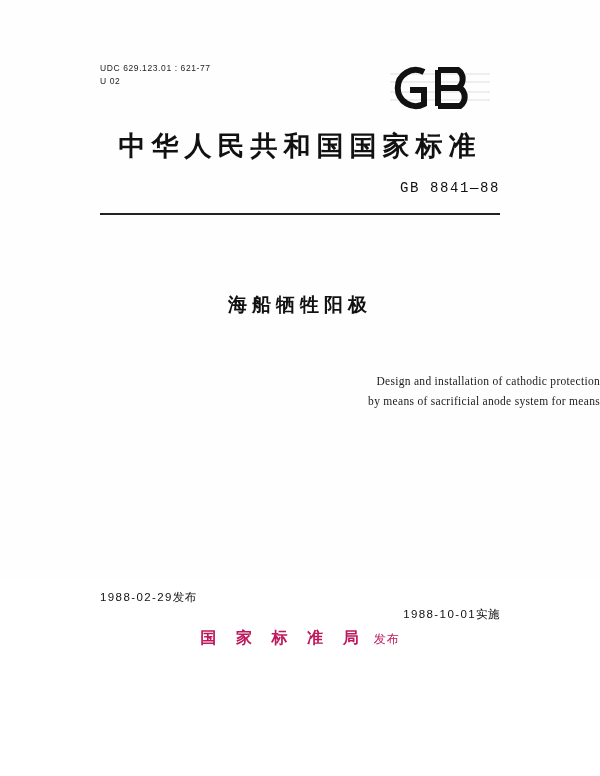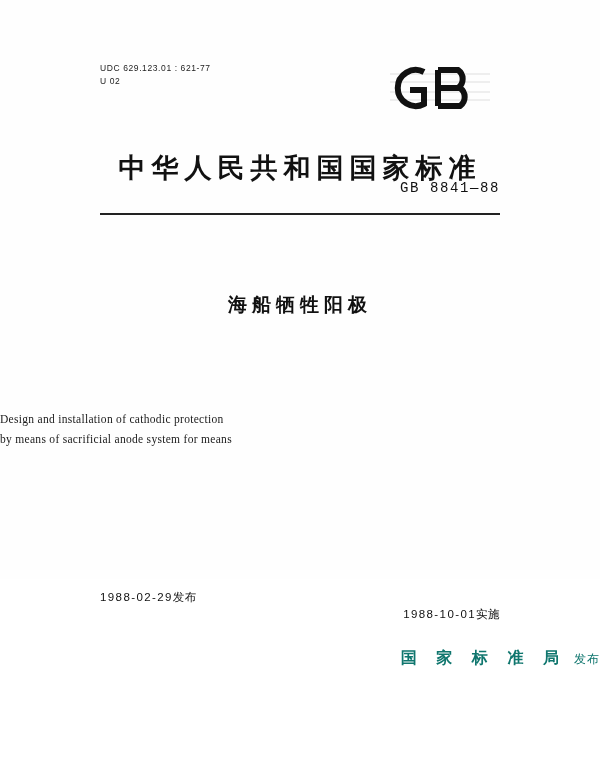--- a/index.html
+++ b/index.html
@@ -48,21 +48,20 @@
     position: absolute;
     left: 0;
     top: 128px;
     width: 600px;
     text-align: center;
     font-family: "DejaVu Sans", sans-serif;
     font-weight: bold;
     font-size: 27px;
     letter-spacing: 6px;
     color: #111;
-    margin-top: 22px;
   }
   
   .std-no {
     position: absolute;
     right: 100px;
     top: 180px;
     font-family: Liberation Mono, monospace;
     font-size: 14px;
     letter-spacing: 1.6px;
     color: #111;
@@ -90,27 +89,26 @@
     letter-spacing: 5px;
     line-height: 1.75;
     color: #111;
   }
   
   .subject-en {
     position: absolute;
     left: 0;
     top: 371px;
     width: 600px;
-    text-align: left;
+    text-align: right;
     font-family: "Liberation Serif", serif;
     font-size: 11.5px;
     letter-spacing: 0.3px;
     line-height: 1.75;
     color: #1a1a1a;
-    margin-top: 38px;
   }
 
   
   .date-issue {
     position: absolute;
     left: 100px;
     top: 590px;
     font-family: "Liberation Sans", sans-serif;
     font-size: 11.5px;
     letter-spacing: 1.4px;
@@ -128,24 +126,24 @@
     top: 607px;
     font-family: "Liberation Sans", sans-serif;
     font-size: 11.5px;
     letter-spacing: 1.4px;
     color: #111;
   }
   
   .publisher {
     position: absolute;
     left: 0;
-    top: 648px;
-    width: 600px;
-    text-align: right;
-    color: #0f766e;
+    top: 628px;
+    width: 600px;
+    text-align: center;
+    color: #be185d;
   }
   .publisher .org {
     font-family: "DejaVu Sans", sans-serif;
     font-weight: bold;
     font-size: 16px;
     letter-spacing: 7px;
   }
   .publisher .verb {
     font-family: "DejaVu Sans", sans-serif;
     font-size: 12px;

